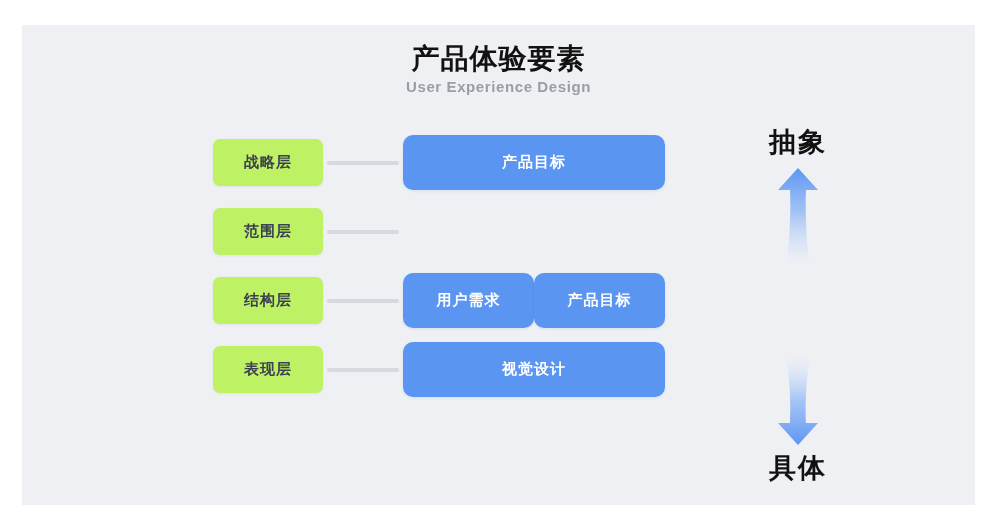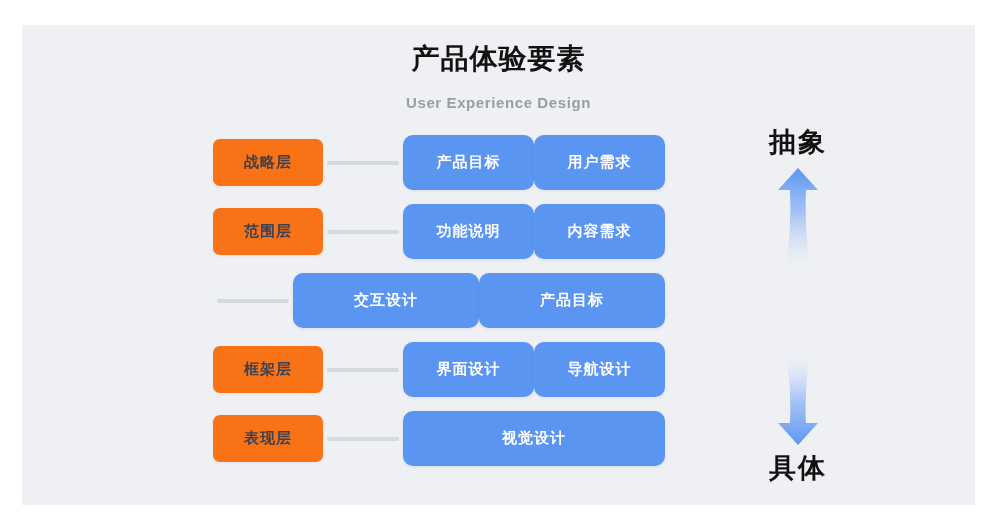--- a/index.html
+++ b/index.html
@@ -33,21 +33,21 @@
     text-align: center;
   }
   #title {
     font-size: 28px;
     font-weight: bold;
     color: #121212;
     letter-spacing: 1px;
     line-height: 36px;
   }
   #subtitle {
-    margin-top: 16px;
+    margin-top: 0;
     font-size: 15px;
     font-weight: bold;
     color: #9a9da5;
     letter-spacing: 0.6px;
     line-height: 20px;
   }
 
   
   #rows {
     position: absolute;
@@ -60,21 +60,21 @@
     height: 55px;
     margin-bottom: 14px;
     display: flex;
     align-items: center;
   }
   .row:last-child { margin-bottom: 0; }
 
   .layer-pill {
     width: 110px;
     height: 47px;
-    background: #f97316;
+    background: #bef264;
     border-radius: 7px;
     box-shadow: 0 1px 3px rgba(40,50,80,0.07);
     display: flex;
     align-items: center;
     justify-content: center;
     flex: 0 0 auto;
   }
   .layer-pill span {
     font-size: 15px;
     font-weight: bold;
@@ -157,67 +157,45 @@
 
     <div class="row">
       <div class="layer-pill">
         <span>战略层</span>
       </div>
       <div class="connector"></div>
       <div class="cards">
         <div class="card">
           <span>产品目标</span>
         </div>
+      </div>
+    </div>
+
+    <div class="row">
+      <div class="layer-pill">
+        <span>范围层</span>
+      </div>
+      <div class="connector"></div>
+    </div>
+
+    <div class="row">
+      <div class="layer-pill">
+        <span>结构层</span>
+      </div>
+      <div class="connector"></div>
+      <div class="cards">
         <div class="card">
           <span>用户需求</span>
         </div>
-      </div>
-    </div>
-
-    <div class="row">
-      <div class="layer-pill">
-        <span>范围层</span>
-      </div>
-      <div class="connector"></div>
-      <div class="cards">
-        <div class="card">
-          <span>功能说明</span>
-        </div>
-        <div class="card">
-          <span>内容需求</span>
-        </div>
-      </div>
-    </div>
-
-    <div class="row">
-      <div class="connector"></div>
-      <div class="cards">
-        <div class="card">
-          <span>交互设计</span>
-        </div>
         <div class="card">
           <span>产品目标</span>
         </div>
       </div>
     </div>
 
-    <div class="row">
-      <div class="layer-pill">
-        <span>框架层</span>
-      </div>
-      <div class="connector"></div>
-      <div class="cards">
-        <div class="card">
-          <span>界面设计</span>
-        </div>
-        <div class="card">
-          <span>导航设计</span>
-        </div>
-      </div>
-    </div>
 
     <div class="row">
       <div class="layer-pill">
         <span>表现层</span>
       </div>
       <div class="connector"></div>
       <div class="cards">
         <div class="card wide">
           <span>视觉设计</span>
         </div>

